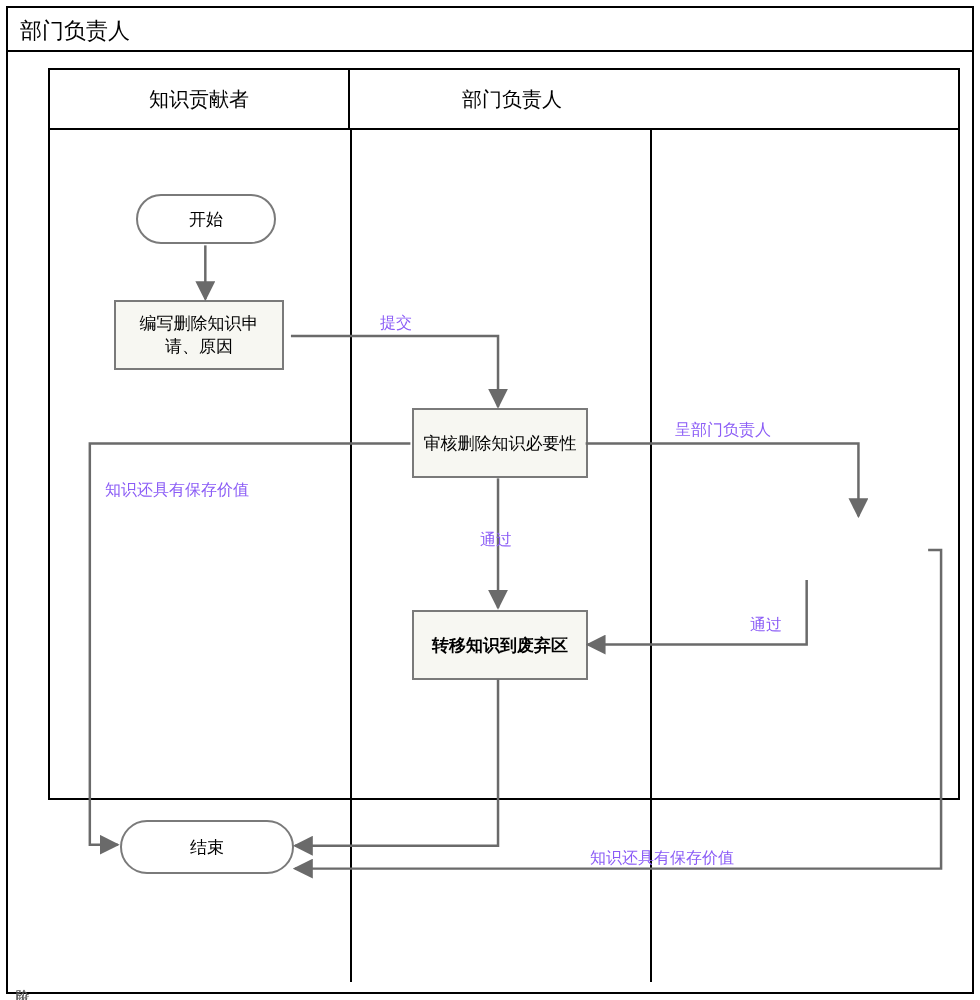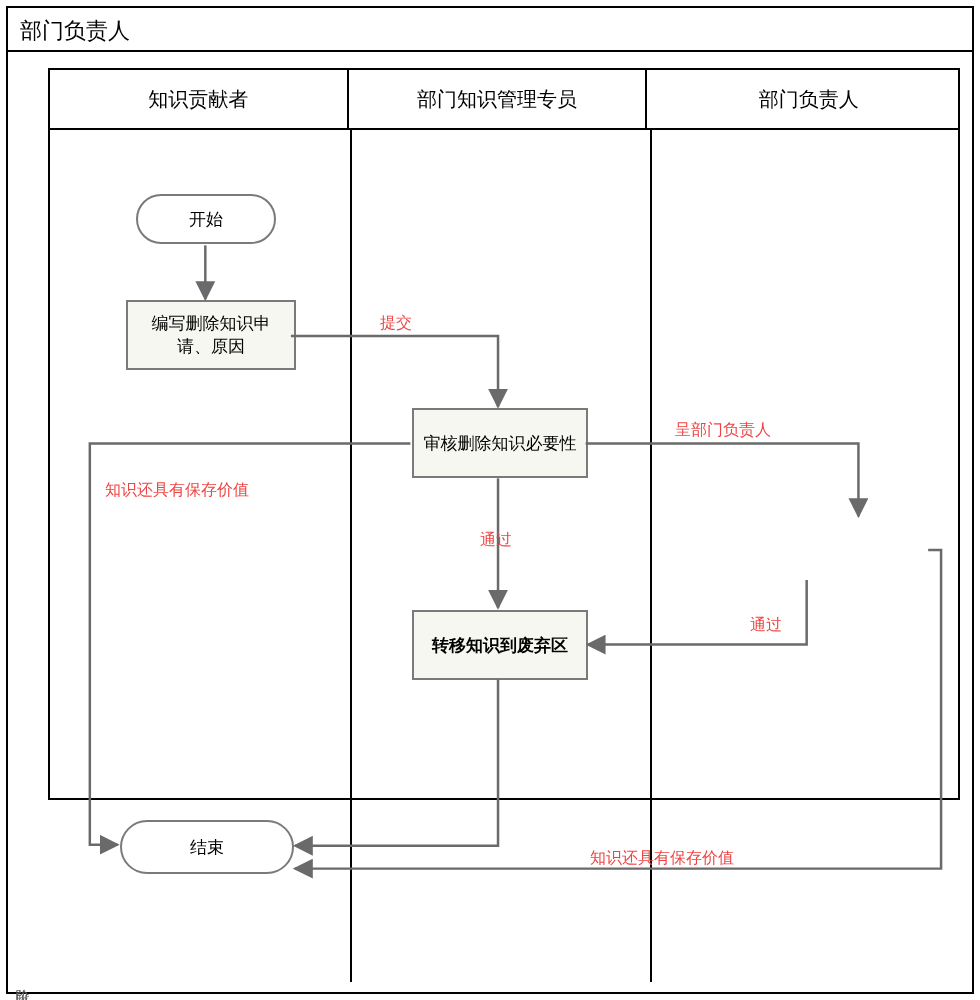--- a/index.html
+++ b/index.html
@@ -106,48 +106,47 @@
     position: absolute;
     left: 0;
     top: 0;
     width: 100%;
     height: 100%;
     pointer-events: none;
   }
   .edge-label {
     position: absolute;
     font-size: 16px;
-    color: #ef4444;
+    color: #8b5cf6;
     white-space: nowrap;
     pointer-events: none;
   }
 </style>
 </head>
 <body>
 
 <div class="canvas">
   <div class="outer-frame">
     <div class="title-bar">部门负责人</div>
     <div class="vertical-label">阶段</div>
 
     <div class="swim-container">
 
       <div class="lane-headers">
         <div class="lane-header" style="width:300px">知识贡献者</div>
-        <div class="lane-header" style="width:300px">部门知识管理专员</div>
         <div class="lane-header" style="width:312px">部门负责人</div>
       </div>
 
       <div class="lane-body">
         <div class="lane-divider" style="left:300px"></div>
         <div class="lane-divider" style="left:600px"></div>
 
         <div class="terminator" style="left:86px; top:64px; width:140px; height:50px;">开始</div>
 
-        <div class="process" style="left:76px; top:170px; width:170px; height:70px;">编写删除知识申请、原因</div>
+        <div class="process" style="left:64px; top:170px; width:170px; height:70px;">编写删除知识申请、原因</div>
 
         <div class="process" style="left:362px; top:278px; width:176px; height:70px;">审核删除知识必要性</div>
 
         <div class="process" style="left:362px; top:480px; width:176px; height:70px;font-weight:bold;">转移知识到废弃区</div>
 
 
         <div class="terminator" style="left:70px; top:690px; width:174px; height:54px;">结束</div>
 
         <svg class="connectors" viewBox="0 0 912 852">
           <defs>

